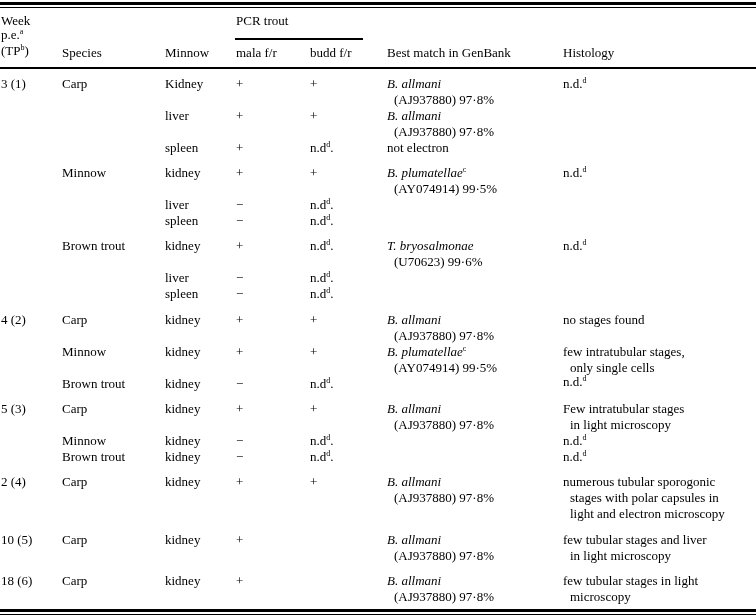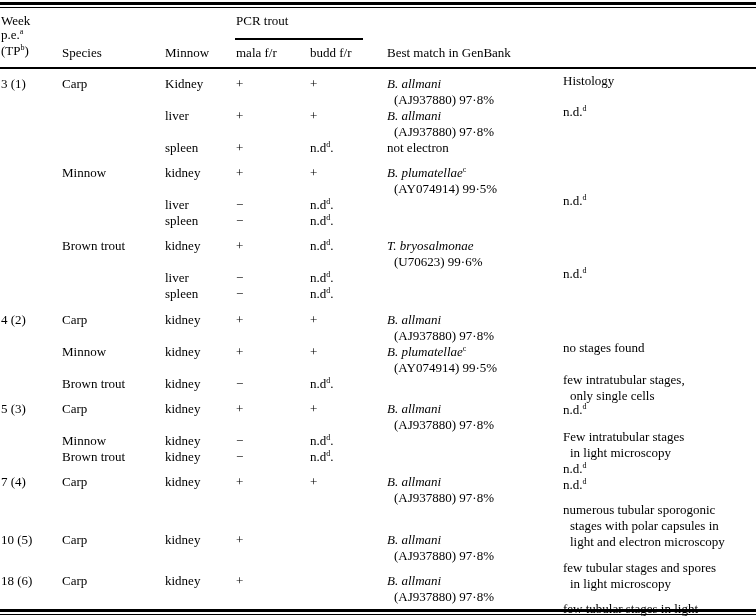--- a/index.html
+++ b/index.html
@@ -17,21 +17,21 @@
   .t { position: absolute; white-space: nowrap; }
   .b { font-weight: normal; }
   .i { font-style: italic; }
   sup { font-size: 8px; line-height: 0; vertical-align: 5px; }
   .c-week { left: 1px; }
   .c-sp { left: 62px; }
   .c-ti { left: 165px; }
   .c-ma { left: 236px; }
   .c-bu { left: 310px; }
   .c-gb { left: 387px; }
-  .c-hi { left: 563px; margin-top: 28px; }
+  .c-hi { left: 563px; }
   .ind { padding-left: 7px; }
 </style>
 </head>
 <body>
 
 <div>
   <div class="rule-top-thick"></div>
   <div class="rule-top-thin"></div>
 
   <div>
@@ -173,40 +173,40 @@
 
     <div>
       <div class="t c-sp" style="top:450px">Brown trout</div>
       <div class="t c-ti" style="top:450px">kidney</div>
       <div class="t c-ma" style="top:450px">−</div>
       <div class="t c-bu" style="top:450px"><span>n.d</span><sup>d</sup>.</div>
       <div class="t c-hi" style="top:450px"><span>n.d.</span><sup>d</sup></div>
     </div>
 
     <div>
-      <div class="t c-week b" style="top:475px">7 (4)</div>
+      <div class="t c-week b" style="top:475px">2 (4)</div>
       <div class="t c-sp" style="top:475px">Carp</div>
       <div class="t c-ti" style="top:475px">kidney</div>
       <div class="t c-ma" style="top:475px">+</div>
       <div class="t c-bu" style="top:475px">+</div>
       <div class="t c-gb i" style="top:475px">B. allmani</div>
       <div class="t c-gb ind" style="top:491px">(AJ937880) 97·8%</div>
       <div class="t c-hi" style="top:475px">numerous tubular sporogonic</div>
       <div class="t c-hi ind" style="top:491px">stages with polar capsules in</div>
       <div class="t c-hi ind" style="top:507px">light and electron microscopy</div>
     </div>
 
     <div>
       <div class="t c-week b" style="top:533px">10 (5)</div>
       <div class="t c-sp" style="top:533px">Carp</div>
       <div class="t c-ti" style="top:533px">kidney</div>
       <div class="t c-ma" style="top:533px">+</div>
       <div class="t c-gb i" style="top:533px">B. allmani</div>
       <div class="t c-gb ind" style="top:549px">(AJ937880) 97·8%</div>
-      <div class="t c-hi" style="top:533px">few tubular stages and spores</div>
+      <div class="t c-hi" style="top:533px">few tubular stages and liver</div>
       <div class="t c-hi ind" style="top:549px">in light microscopy</div>
     </div>
 
     <div>
       <div class="t c-week b" style="top:574px">18 (6)</div>
       <div class="t c-sp" style="top:574px">Carp</div>
       <div class="t c-ti" style="top:574px">kidney</div>
       <div class="t c-ma" style="top:574px">+</div>
       <div class="t c-gb i" style="top:574px">B. allmani</div>
       <div class="t c-gb ind" style="top:590px">(AJ937880) 97·8%</div>

